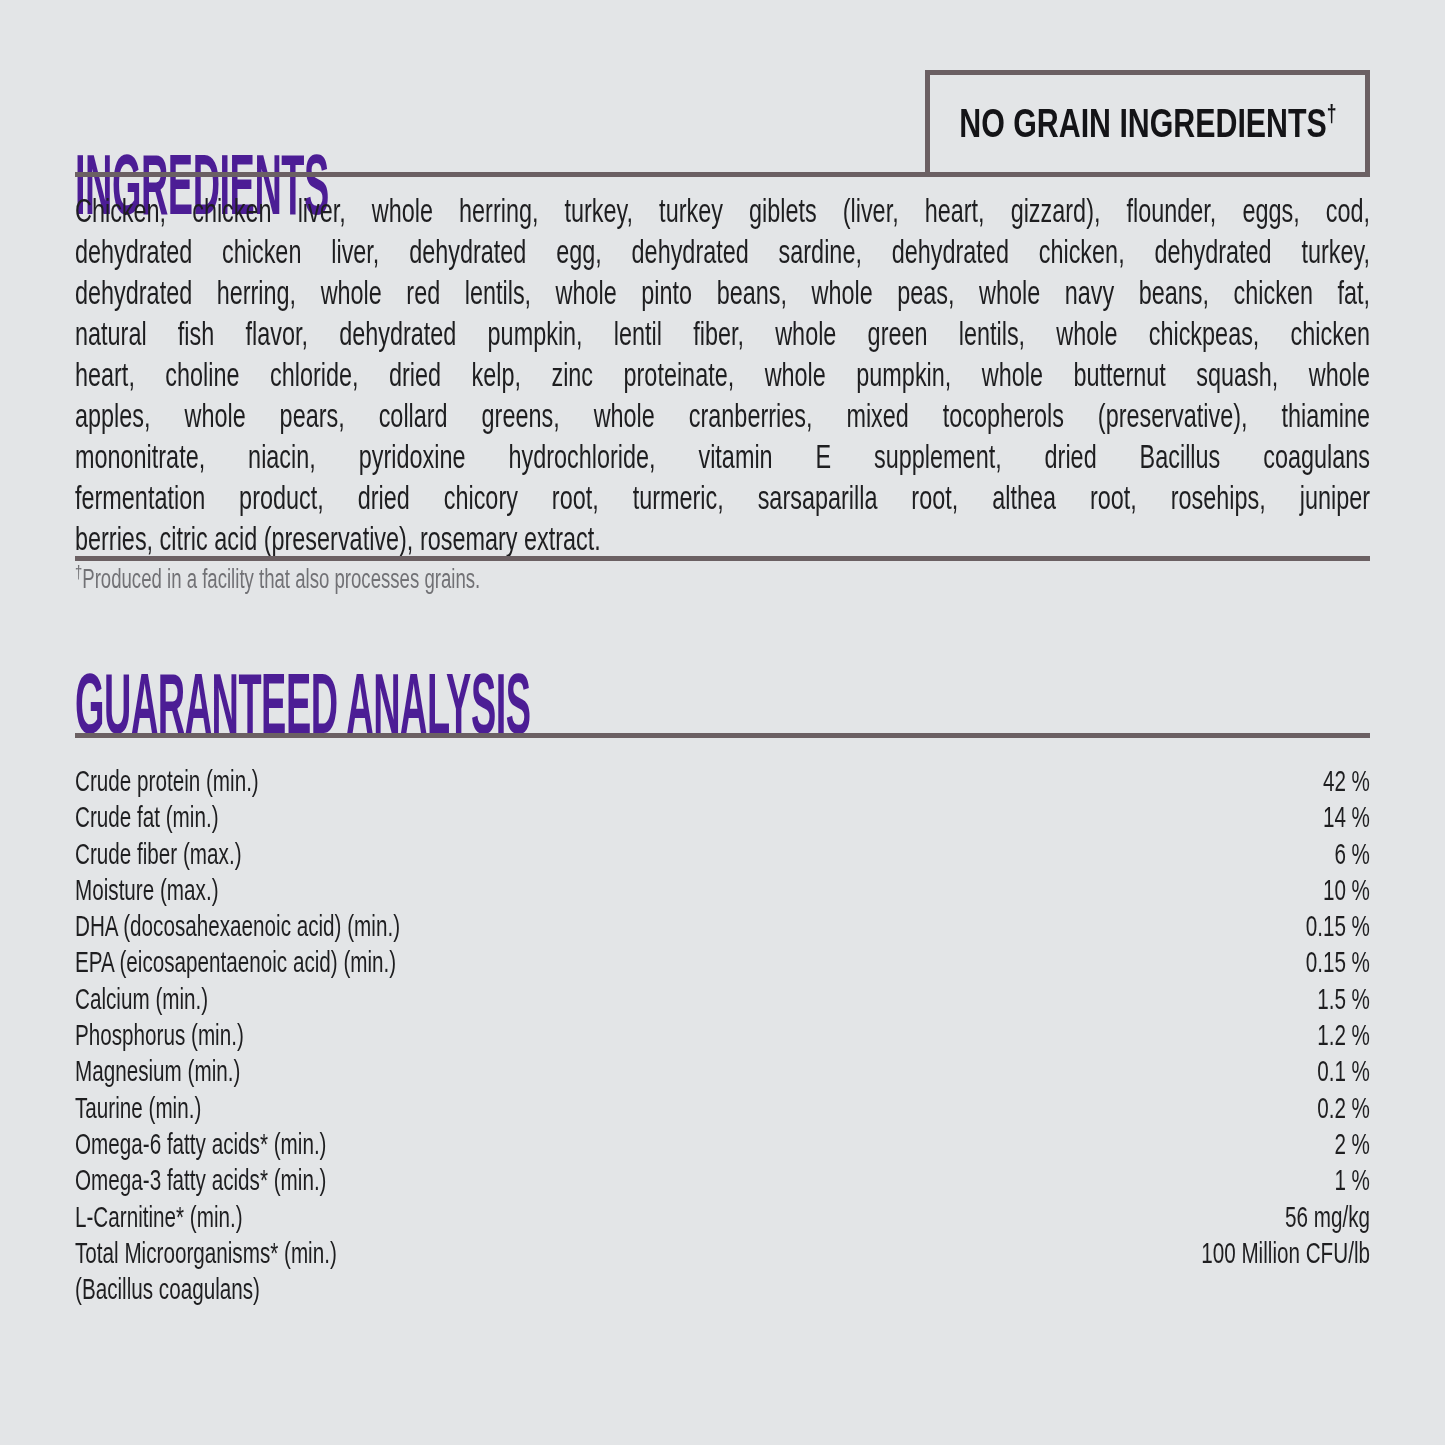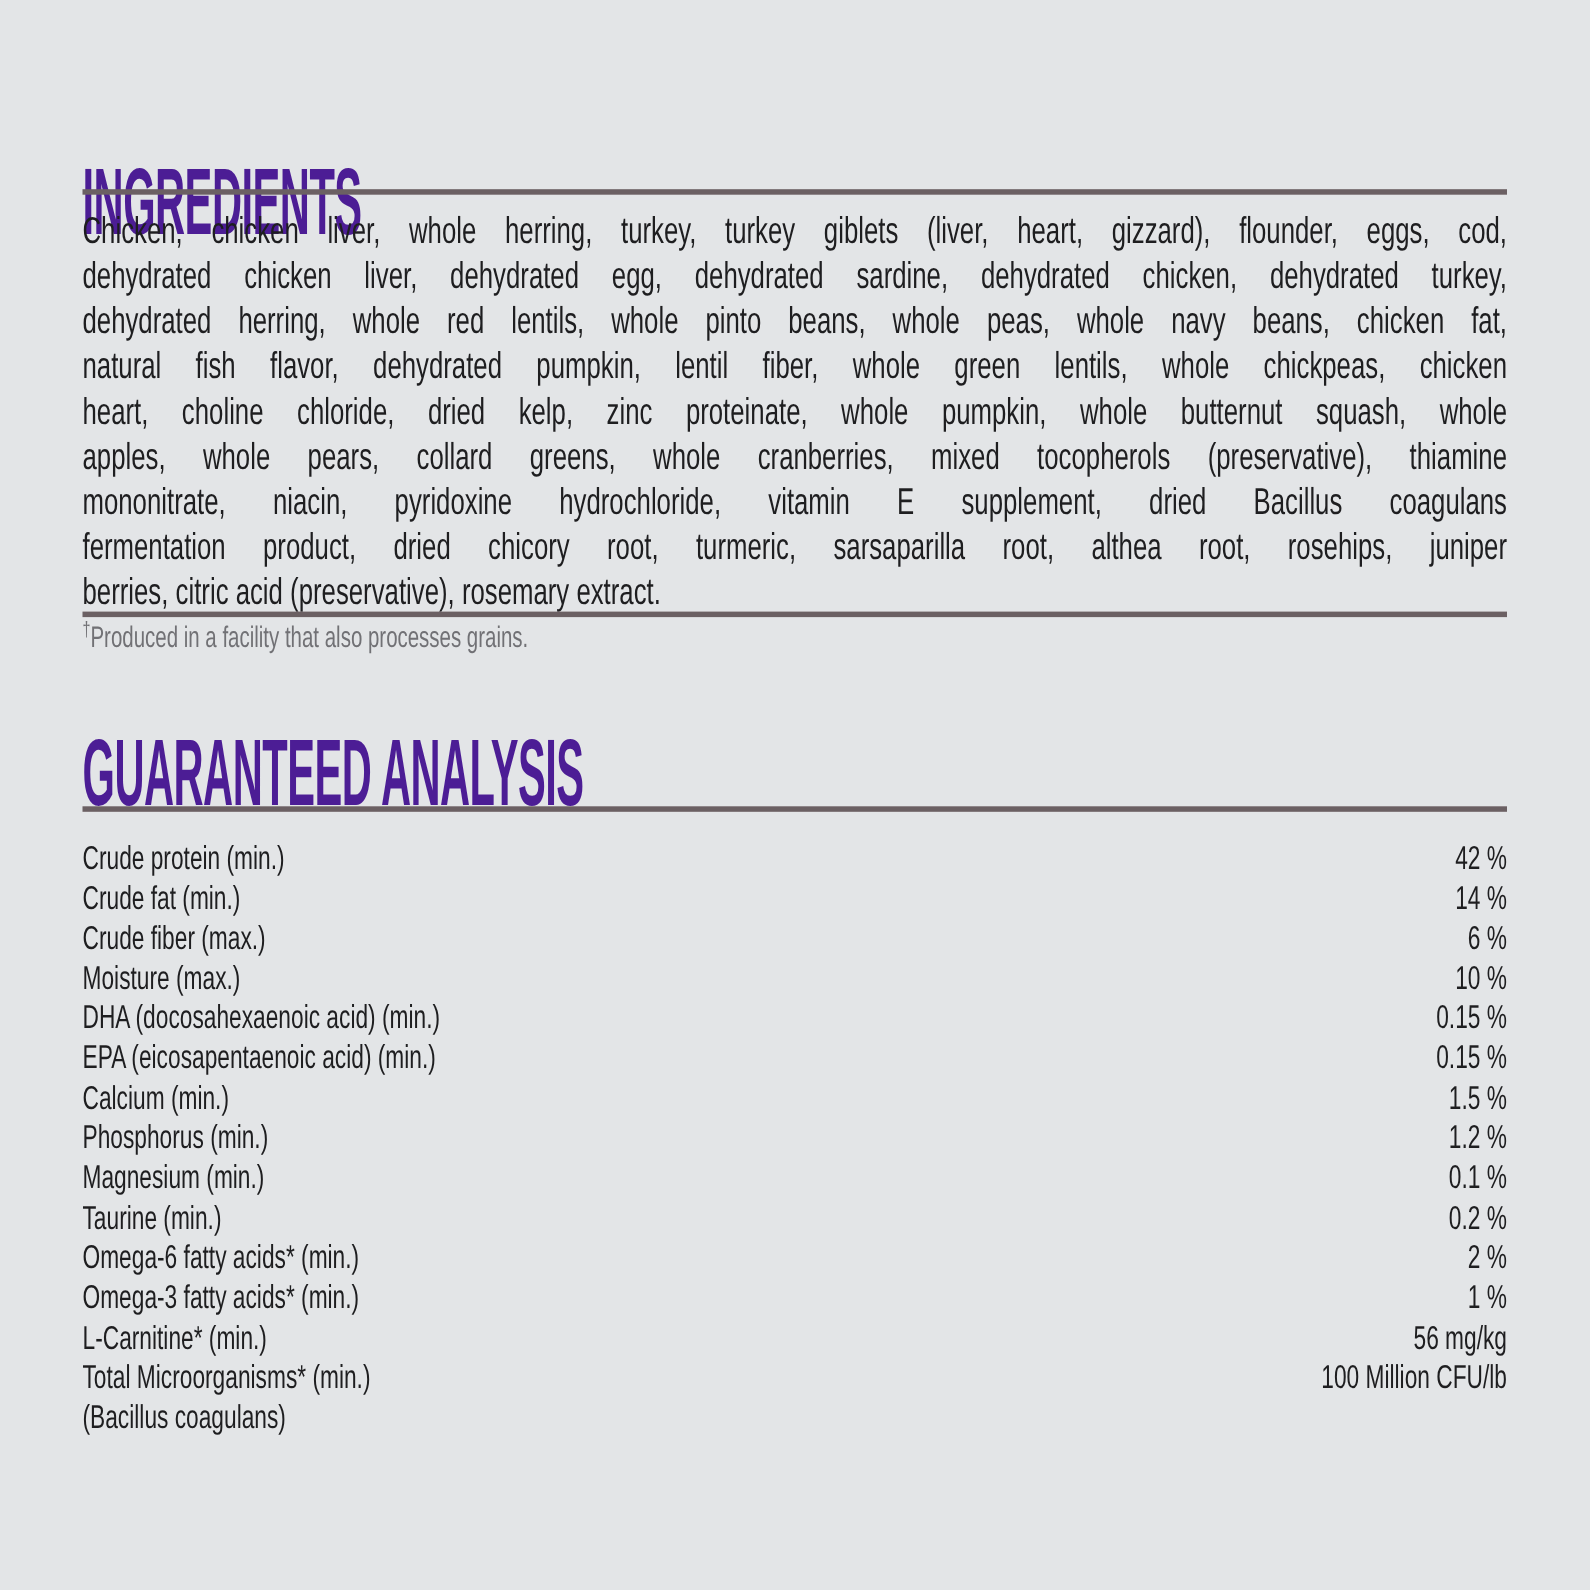--- a/index.html
+++ b/index.html
@@ -111,20 +111,23 @@
   .ga-label { white-space: nowrap; }
   .ga-value { white-space: nowrap; text-align: right; }
 </style>
 </head>
 <body>
 
 <div class="page">
 
   <h1 class="heading" id="h-ingredients"><span class="cond-head">INGREDIENTS</span></h1>
 
+  <div class="nograin-box">
+    <span class="nograin-label"><span>NO GRAIN INGREDIENTS</span><sup>†</sup></span>
+  </div>
 
   <div class="rule" id="rule-1"></div>
 
   <div class="ingredients-text">
     <div class="cond">
       <div class="pline">Chicken, chicken liver, whole herring, turkey, turkey giblets (liver, heart, gizzard), flounder, eggs, cod,</div>
       <div class="pline">dehydrated chicken liver, dehydrated egg, dehydrated sardine, dehydrated chicken, dehydrated turkey,</div>
       <div class="pline">dehydrated herring, whole red lentils, whole pinto beans, whole peas, whole navy beans, chicken fat,</div>
       <div class="pline">natural fish flavor, dehydrated pumpkin, lentil fiber, whole green lentils, whole chickpeas, chicken</div>
       <div class="pline">heart, choline chloride, dried kelp, zinc proteinate, whole pumpkin, whole butternut squash, whole</div>

